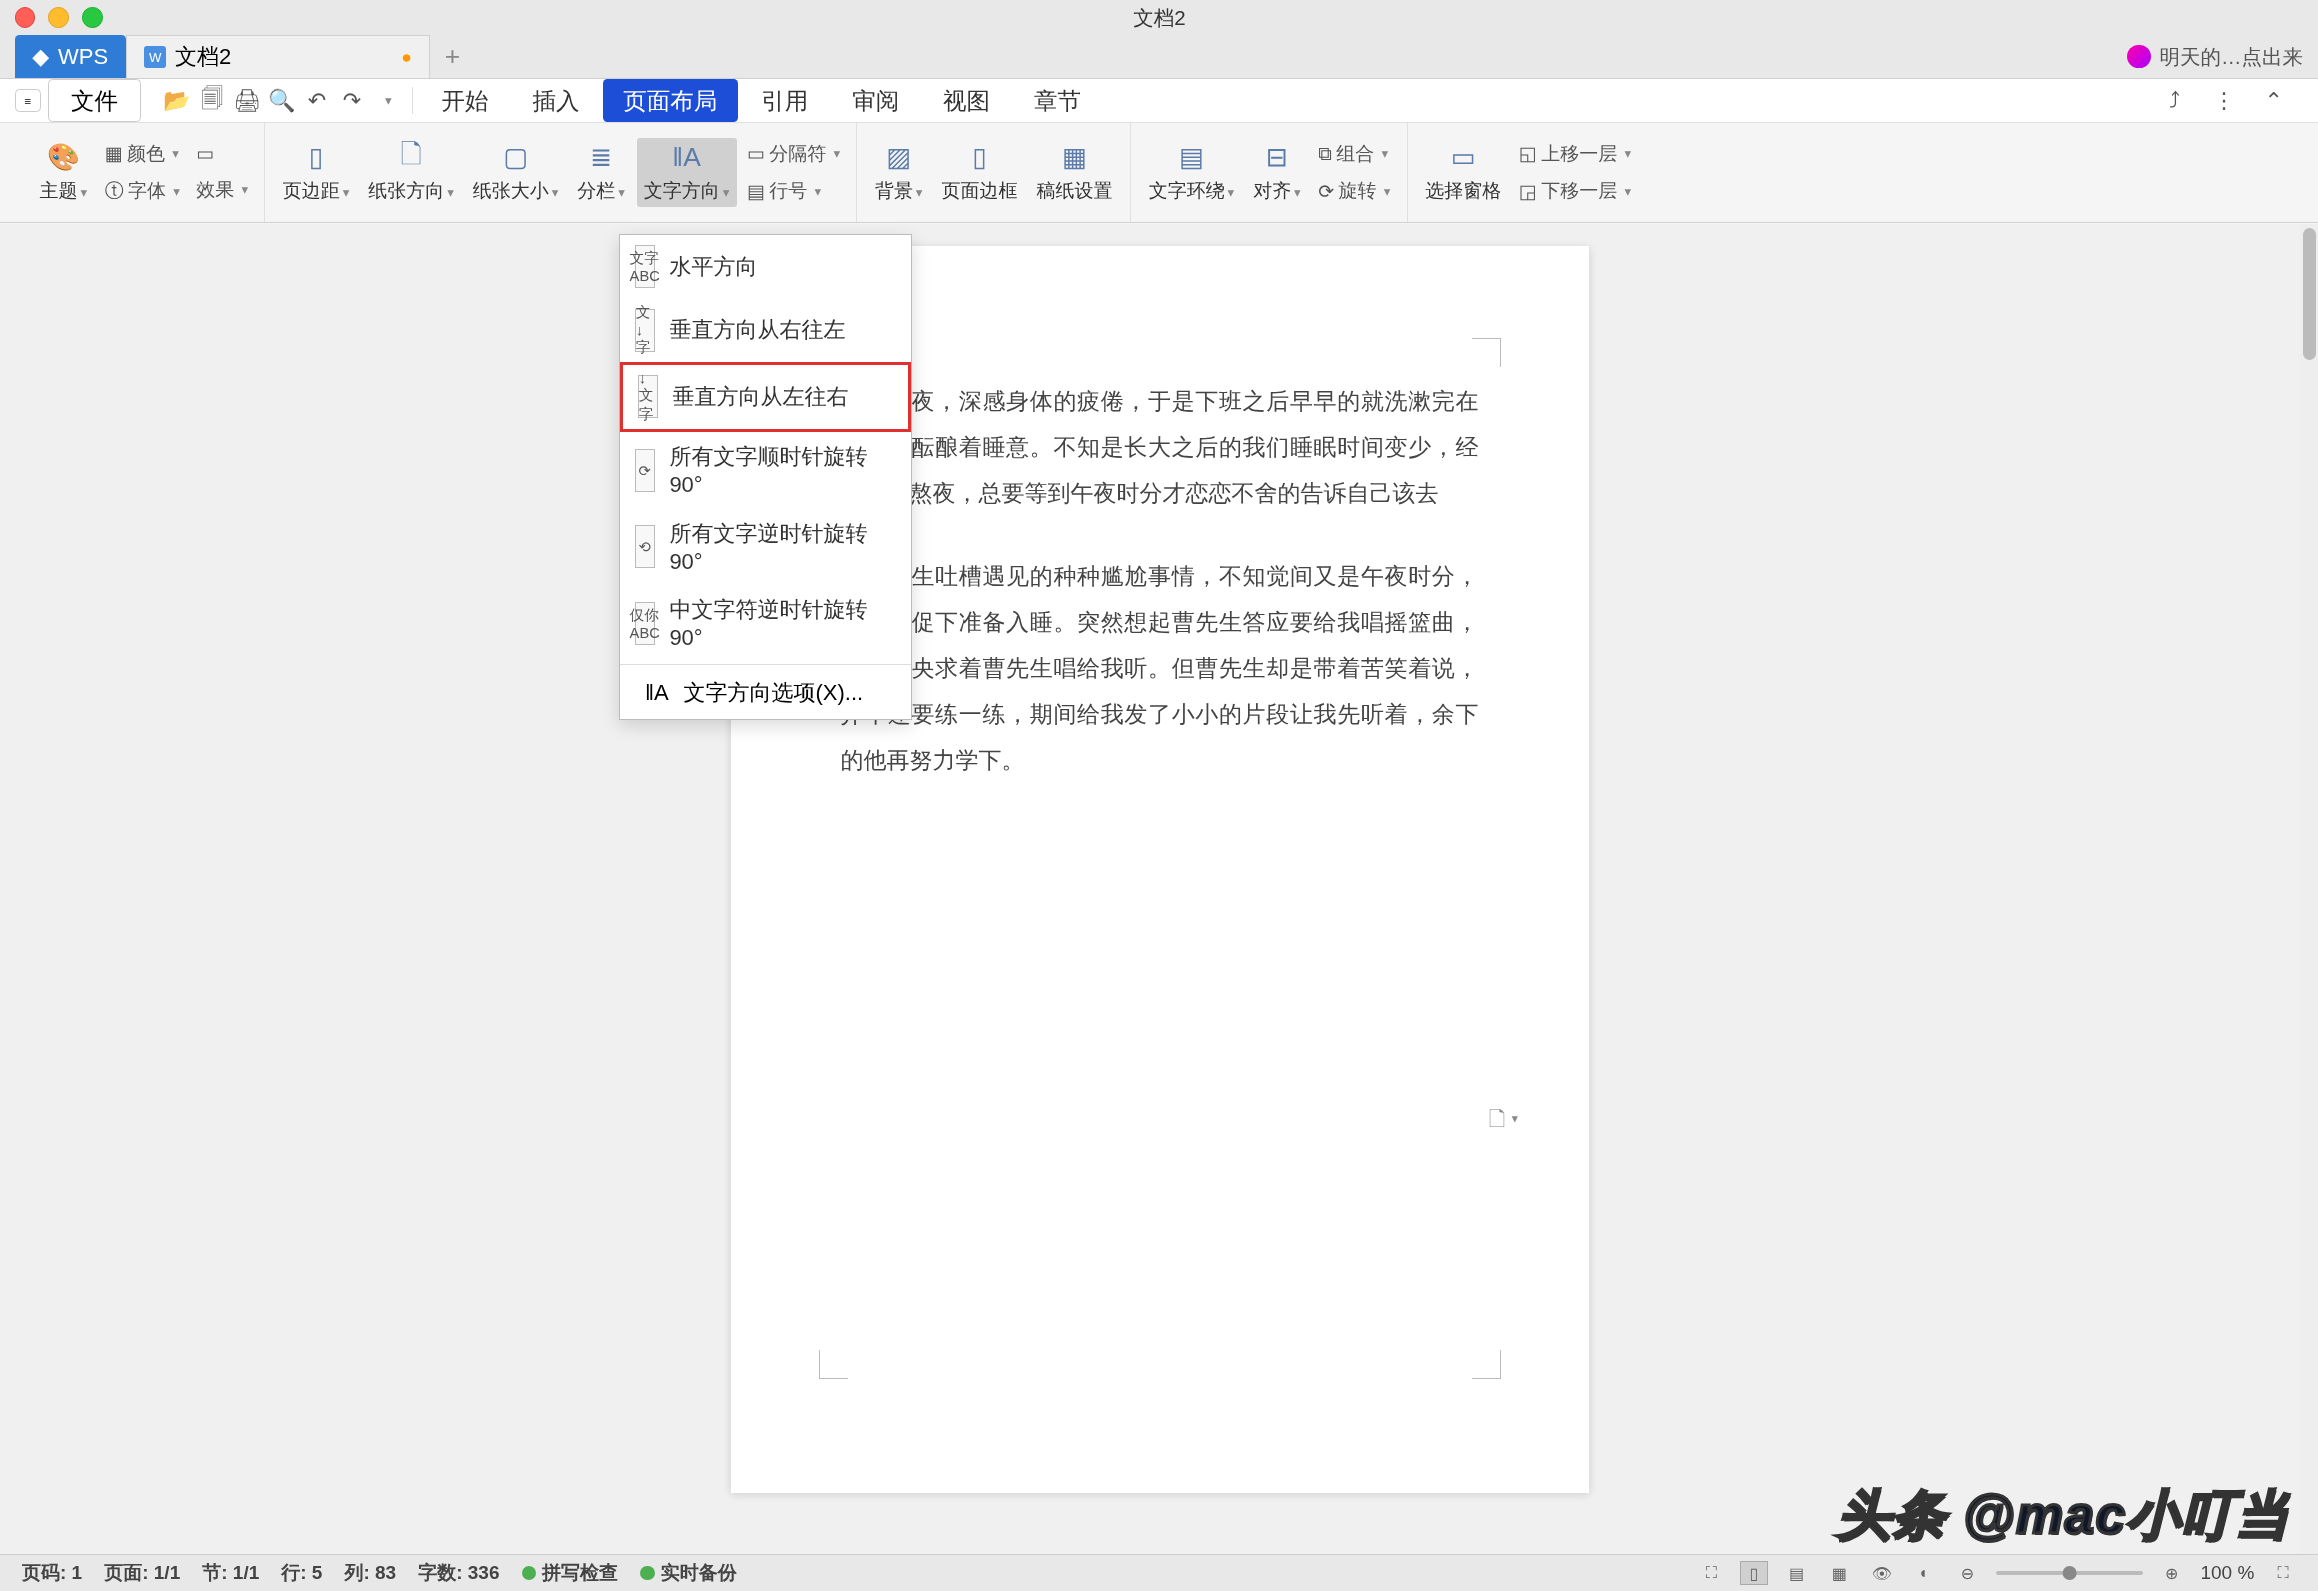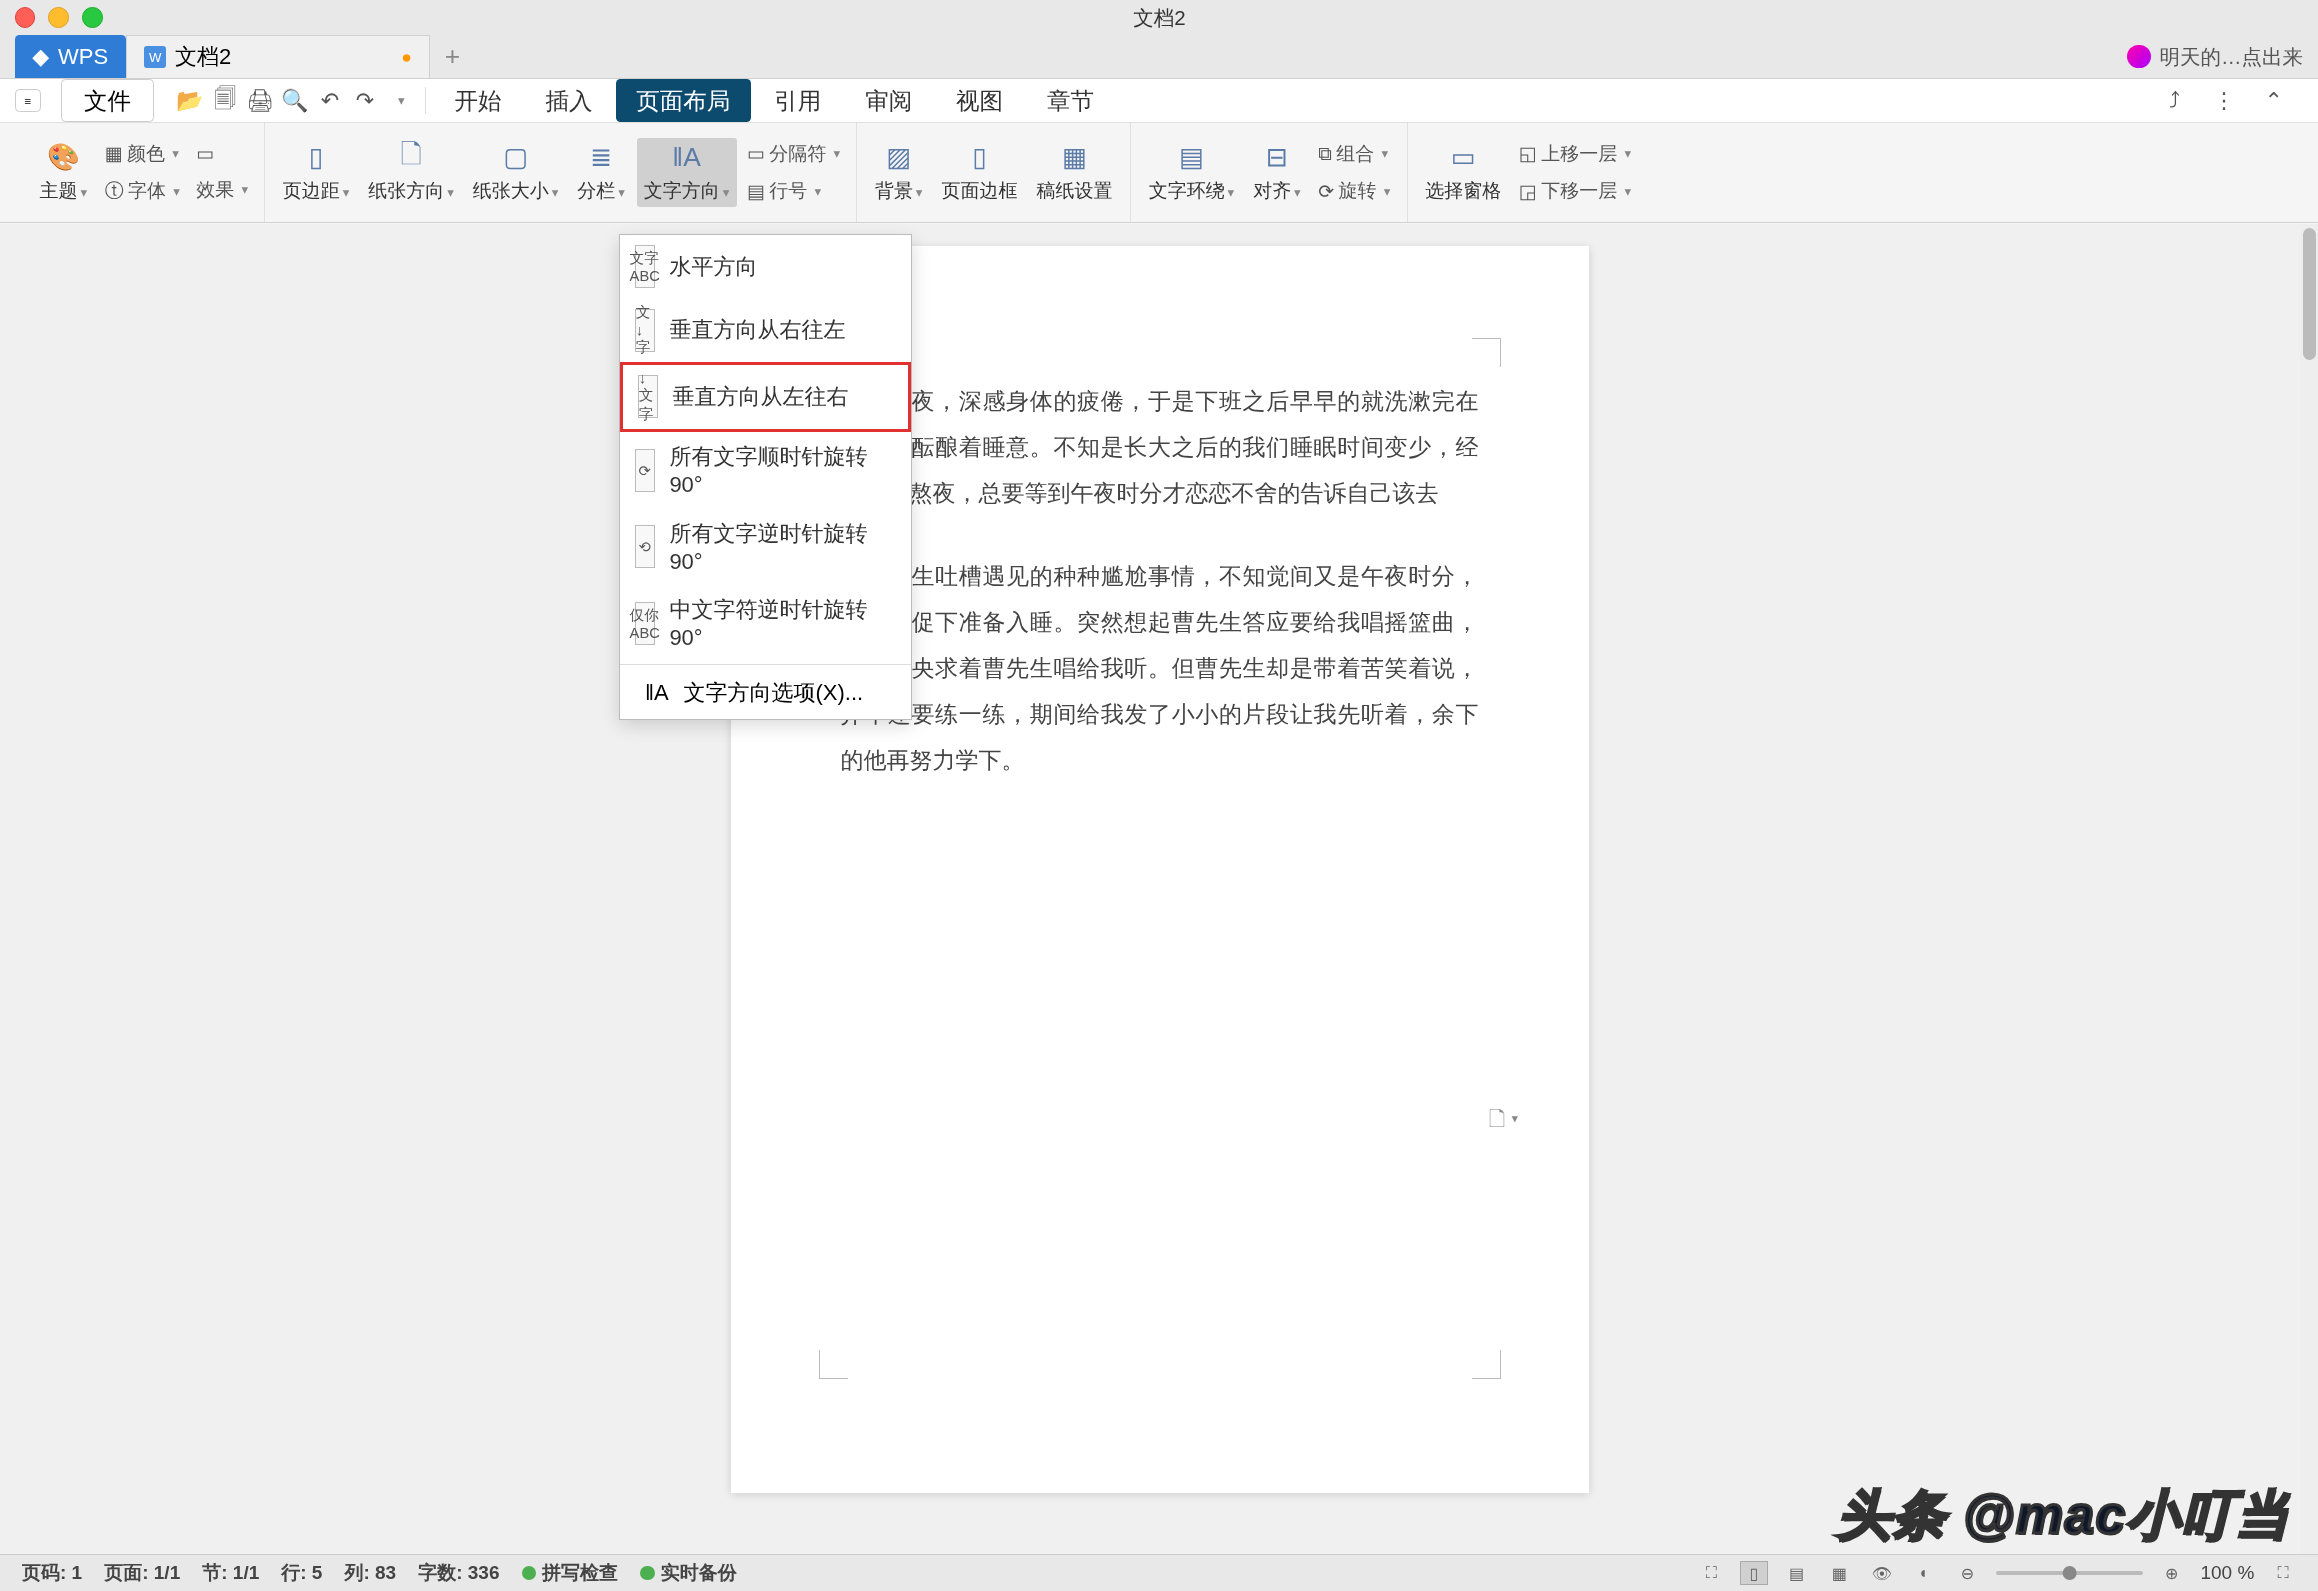--- a/index.html
+++ b/index.html
@@ -21,25 +21,25 @@
 .tab-doc { background: #f0f0f0; border-top: 0.7px solid #d0d0d0; border-left: 0.7px solid #d0d0d0; border-right: 0.7px solid #d0d0d0; position: relative; }
 .doc-icon { width: 22px; height: 22px; background: #4a90e2; border-radius: 2.9px; color: #fff; display: flex; align-items: center; justify-content: center; font-size: 13.2px; }
 .tab-close { margin-left: 161px; color: #ff9800; font-size: 17.6px; }
 .tab-add { width: 44px; display: flex; align-items: center; justify-content: center; font-size: 26.4px; color: #888; }
 .user-area { margin-left: auto; display: flex; align-items: center; gap: 8.8px; padding-right: 16px; font-size: 20.5px; color: #555; }
 .avatar { width: 23.5px; height: 23.5px; border-radius: 50%; background: linear-gradient(135deg,#f0a,#a0f); }
 
 
 .menubar { height: 44px; background: #fff; display: flex; align-items: center; padding: 0 14.7px; gap: 2.9px; border-bottom: 0.7px solid #e0e0e0; }
 .menu-hamburger { padding: 4.4px 8.8px; border: 0.7px solid #ccc; border-radius: 4.4px; display: flex; align-items: center; }
-.menu-file { padding: 4.4px 22px; border: 0.7px solid #ccc; border-radius: 4.4px; margin-left: 17px; font-size: 23.5px; }
+.menu-file { padding: 4.4px 22px; border: 0.7px solid #ccc; border-radius: 4.4px; margin-left: 4px; font-size: 23.5px; }
 .menu-icon-btn { width: 32px; height: 32px; display: flex; align-items: center; justify-content: center; color: #555; font-size: 22px; }
 .menu-sep { width: 0.7px; height: 26.4px; background: #ddd; margin: 0 5.9px; }
 .menu-tab { padding: 5.9px 20.5px; font-size: 23.5px; color: #333; border-radius: 4.4px; }
-.menu-tab.active { background: #0c4a6e; color: #fff; }
+.menu-tab.active { background: #1d4ed8; color: #fff; }
 .menu-right { margin-left: auto; display: flex; gap: 17.6px; padding-right: 14.7px; }
 
 
 .ribbon { height: 100px; background: #f5f5f5; display: flex; align-items: center; padding: 0 22px; gap: 0; border-bottom: 0.7px solid #d0d0d0; }
 .ribbon-group { display: flex; flex-direction: column; justify-content: center; padding: 0 10.3px; height: 100%; border-right: 0.7px solid #e0e0e0; }
 .ribbon-group.no-border { border-right: none; }
 .ribbon-row { display: flex; align-items: center; gap: 4.4px; }
 .ribbon-btn-lg { display: flex; flex-direction: column; align-items: center; gap: 4.4px; padding: 2.9px 7.3px; font-size: 19px; color: #333; }
 .ribbon-btn-lg.active { background: #d0d0d0; border-radius: 2.9px; }
 .ribbon-icon { width: 32px; height: 32px; display: flex; align-items: center; justify-content: center; font-size: 26.4px; color: #5b7ba8; }

